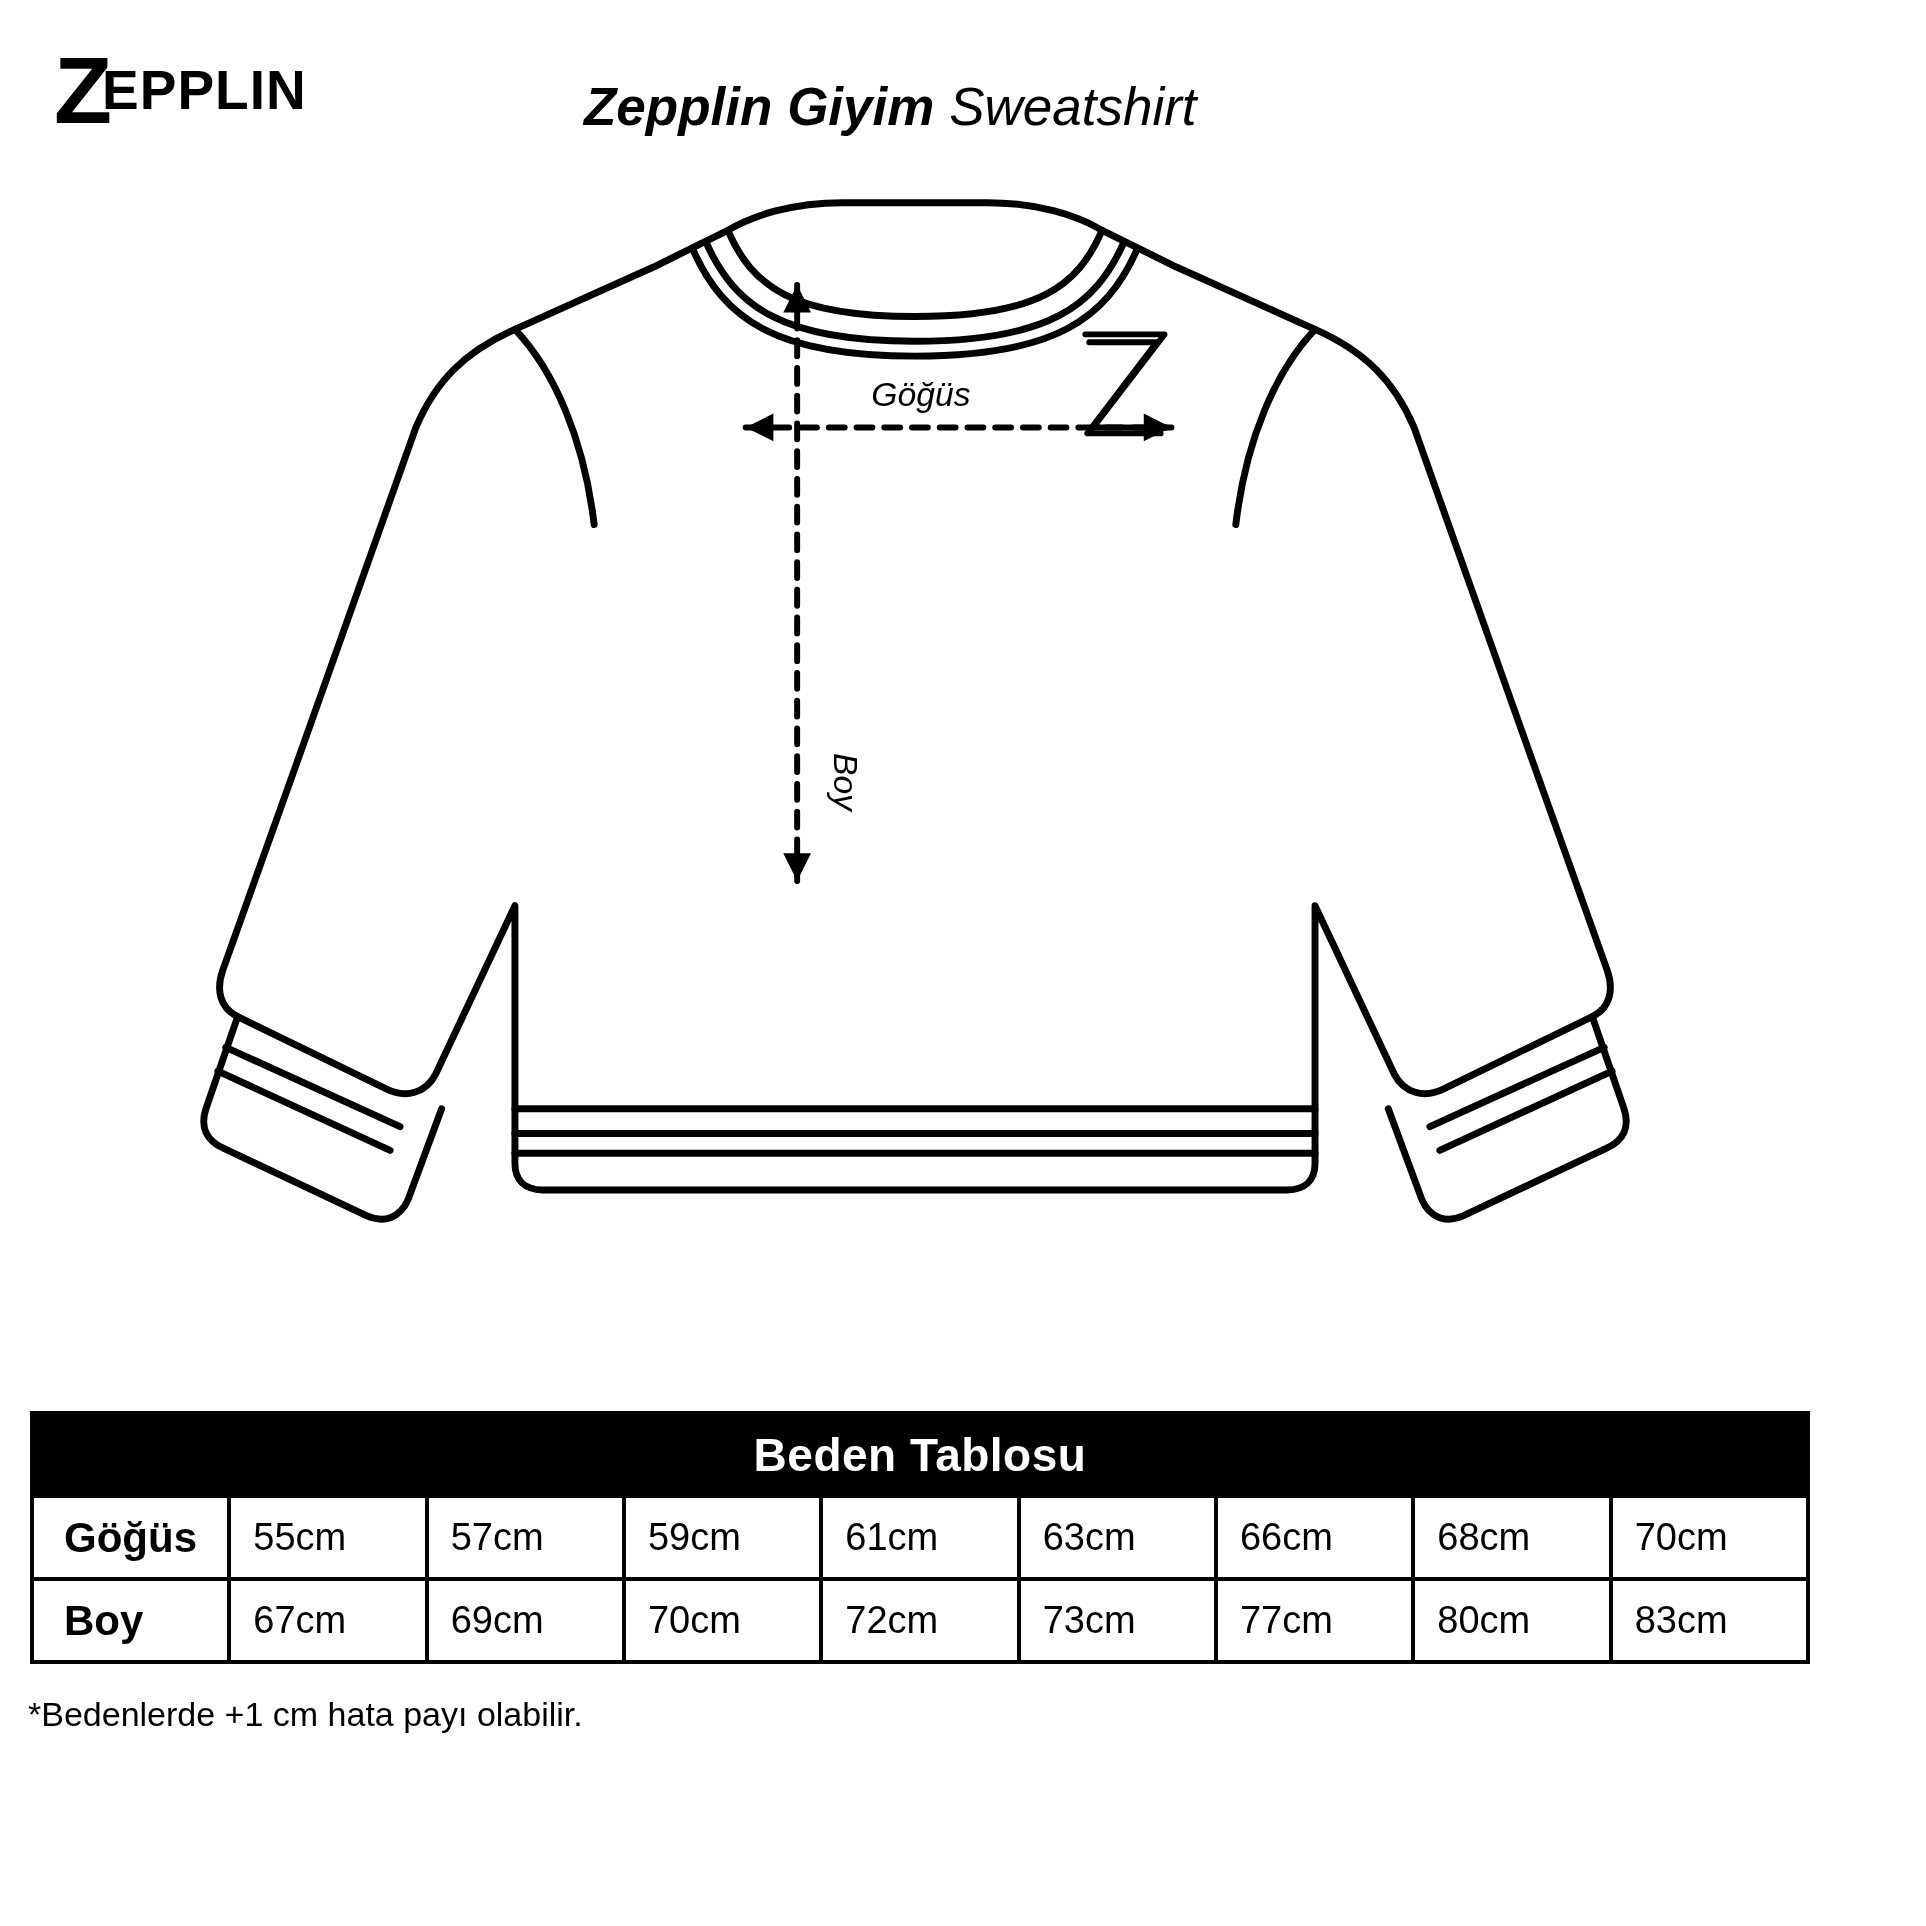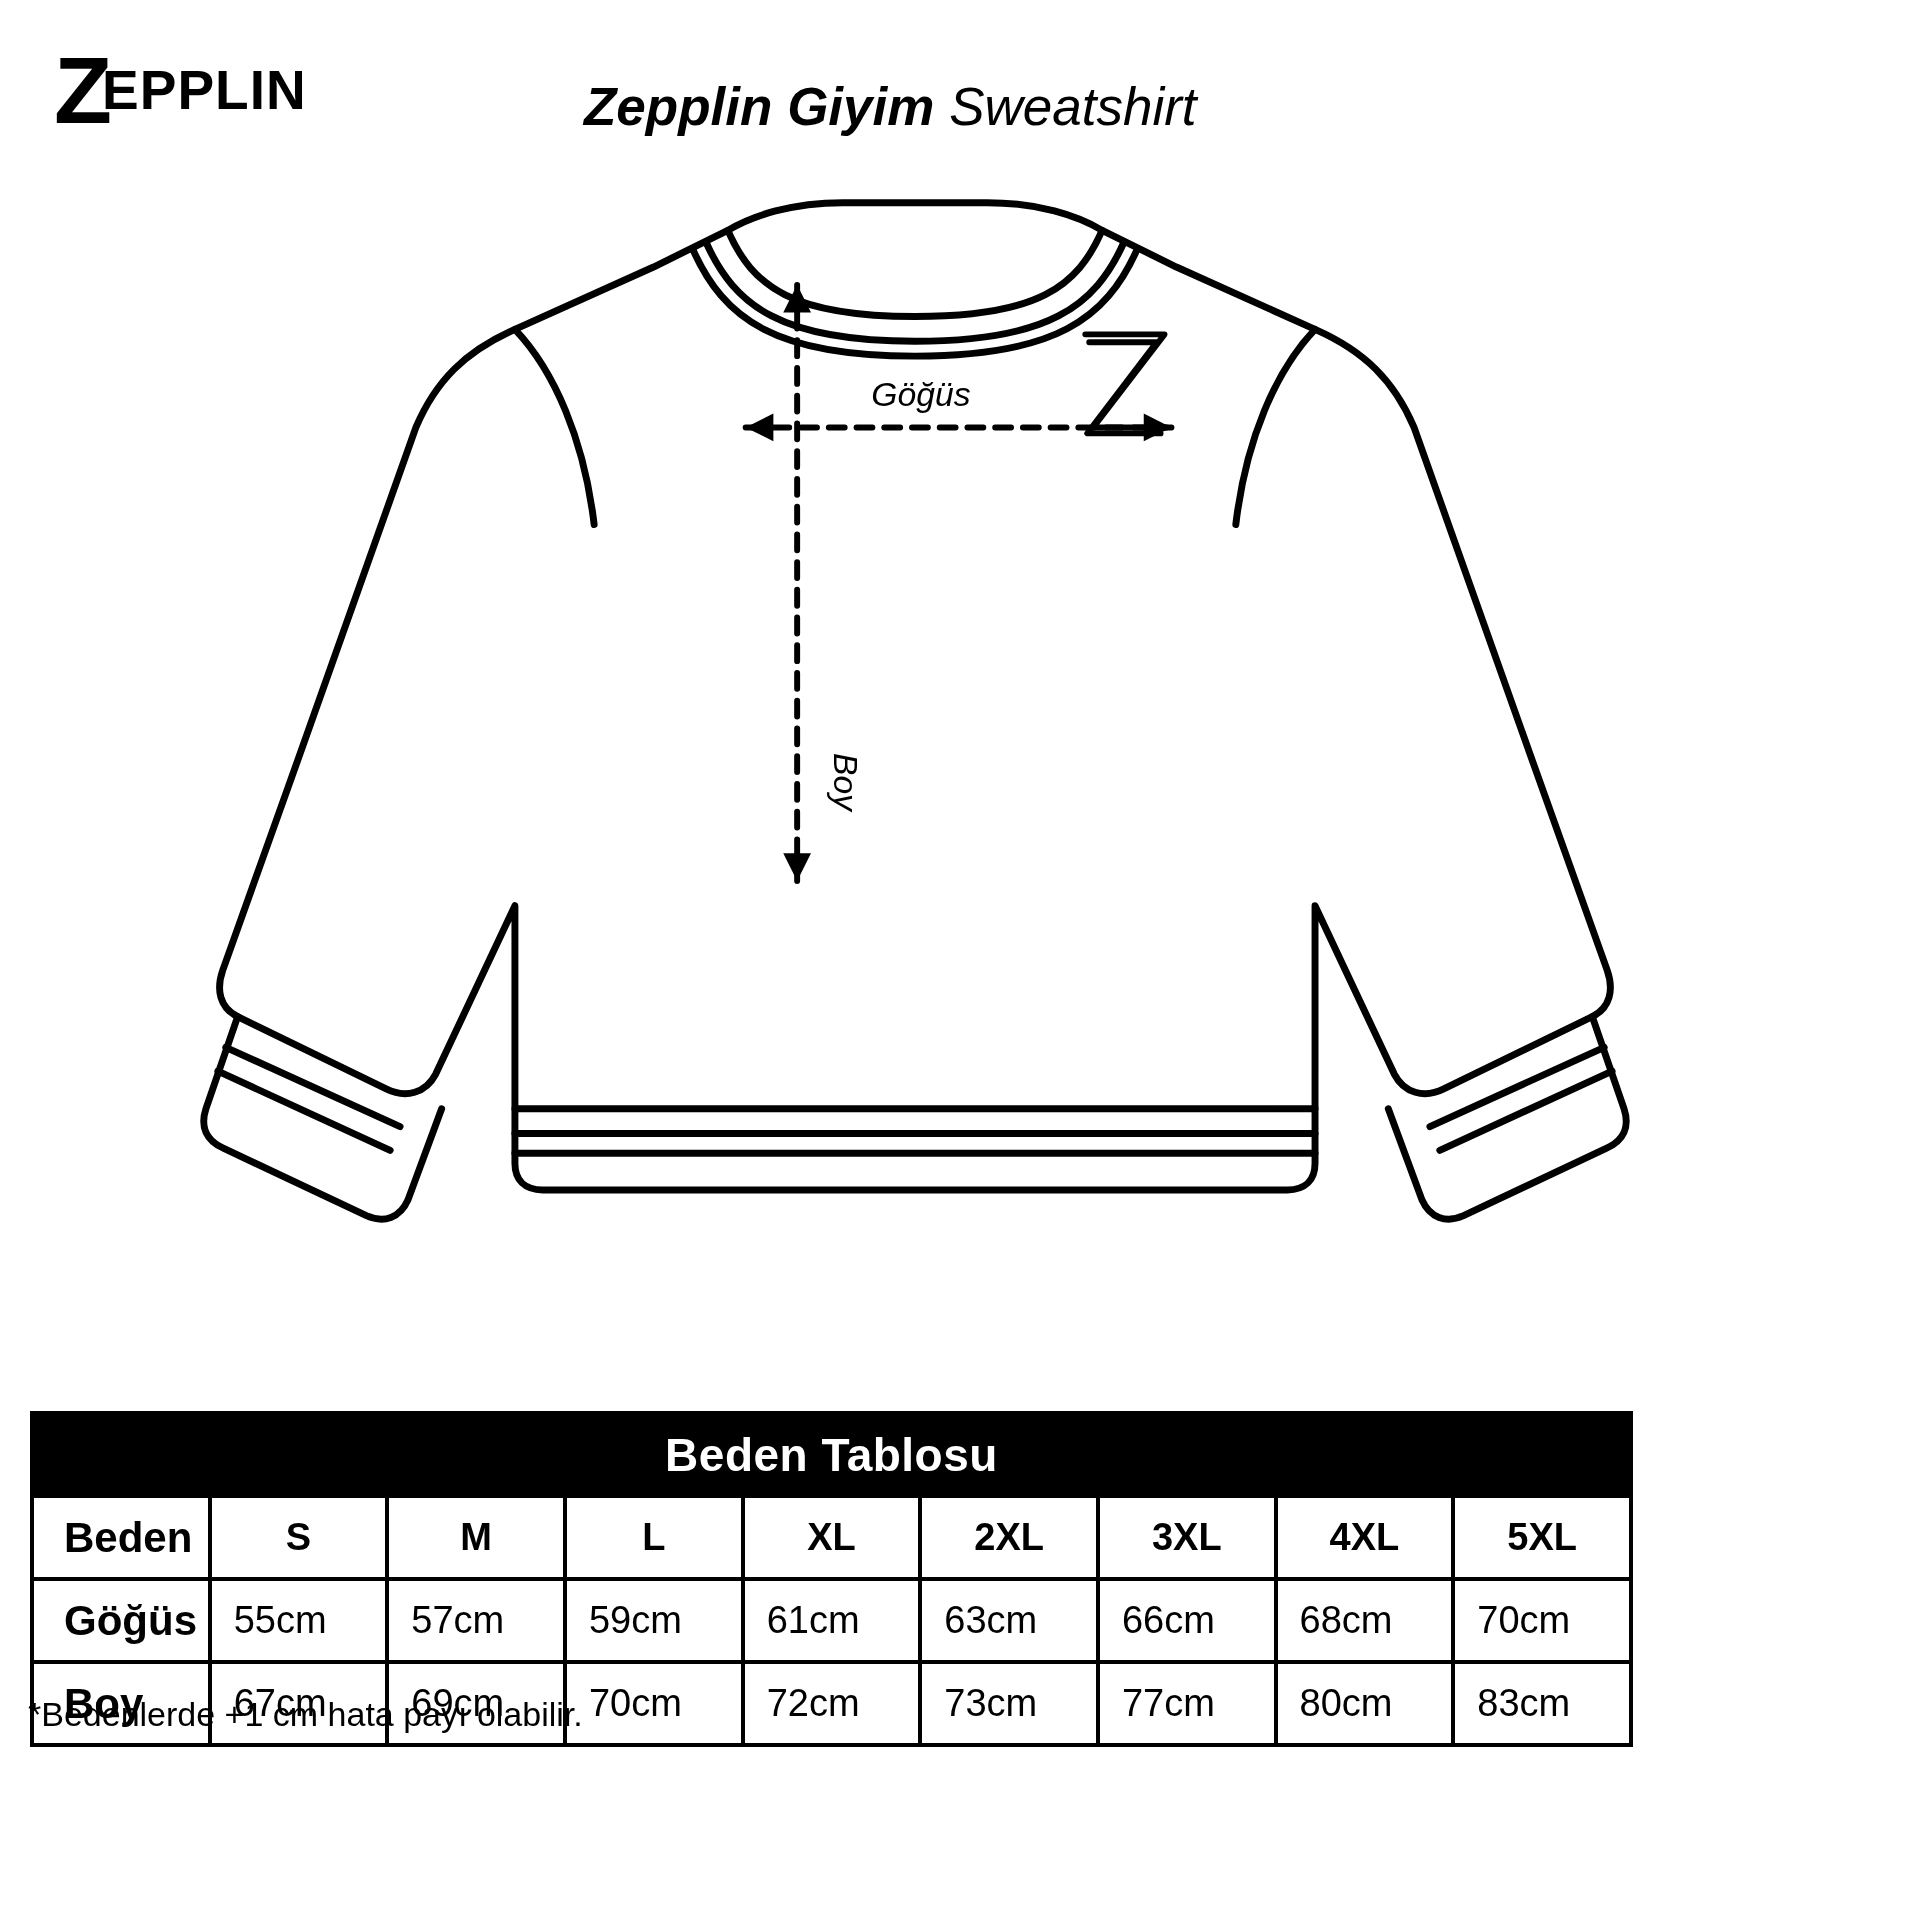--- a/index.html
+++ b/index.html
@@ -85,21 +85,21 @@
 
   
   #size-table-wrap {
     position: absolute;
     left: 30px;
     top: 1411px;
     width: 1867px;
   }
   table#size-table {
     border-collapse: collapse;
-    width: 1603px;
+    width: 1780px;
     table-layout: fixed;
   }
   table#size-table th,
   table#size-table td {
     border: 4px solid #000;
     height: 79px;
     padding: 0;
   }
   #table-title-cell {
     background: #000;
@@ -220,31 +220,20 @@
     <text class="measure-label" x="930" y="240" text-anchor="middle">Göğüs</text>
     <text class="measure-label" x="842" y="620" text-anchor="middle" transform="rotate(90 842 620)">Boy</text>
   </svg>
 </div>
 
 <div id="size-table-wrap">
   <table id="size-table">
     <thead>
       <tr>
         <th id="table-title-cell" colspan="9">Beden Tablosu</th>
-      </tr>
-      <tr>
-        <th class="row-head">Beden</th>
-        <th class="col-head">S</th>
-        <th class="col-head">M</th>
-        <th class="col-head">L</th>
-        <th class="col-head">XL</th>
-        <th class="col-head">2XL</th>
-        <th class="col-head">3XL</th>
-        <th class="col-head">4XL</th>
-        <th class="col-head">5XL</th>
       </tr>
     </thead>
     <tbody>
       <tr>
         <td class="row-head">Göğüs</td>
         <td class="cell-val">55cm</td>
         <td class="cell-val">57cm</td>
         <td class="cell-val">59cm</td>
         <td class="cell-val">61cm</td>
         <td class="cell-val">63cm</td>

